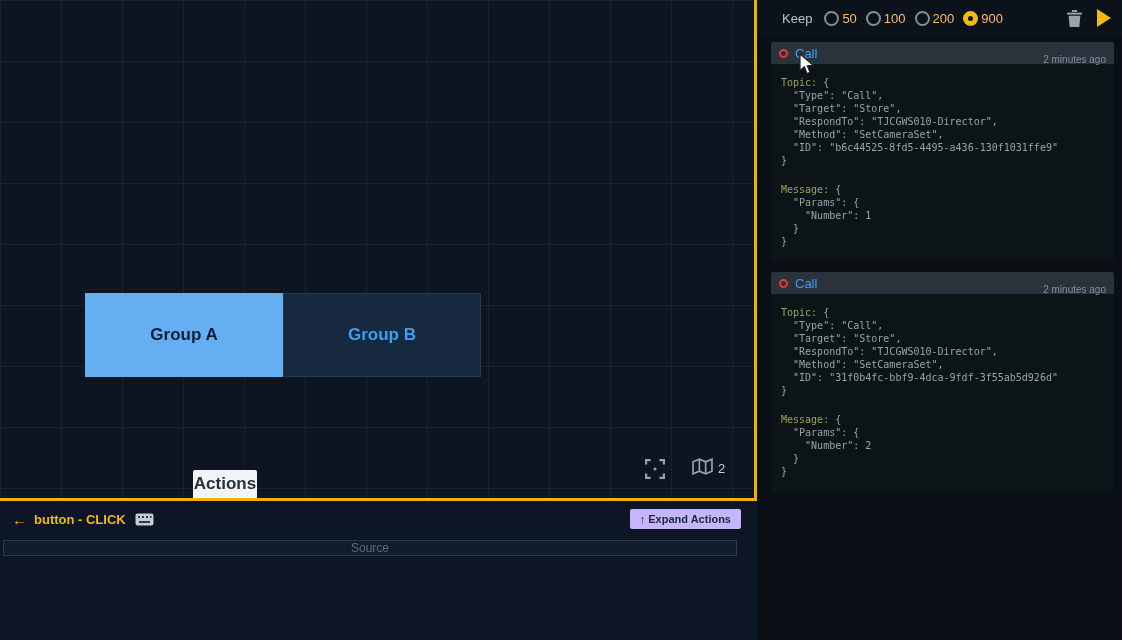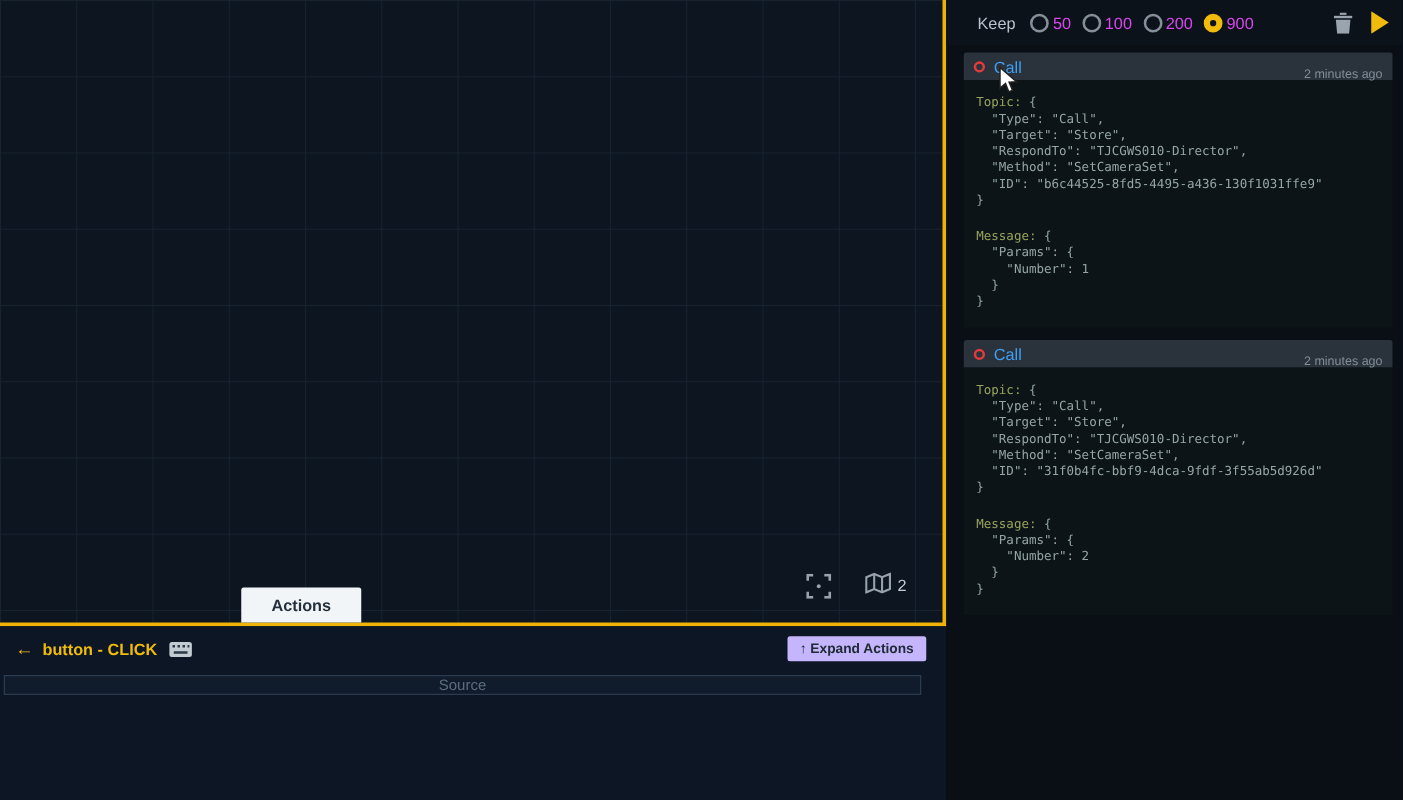--- a/index.html
+++ b/index.html
@@ -16,22 +16,22 @@
     background-size:61px 61px;
     border-right:3px solid #eeb306;
     border-bottom:3px solid #eeb306;
   }
   .group-row { position:absolute; left:85px; top:293px; display:flex; }
   .group { width:198px; height:84px; display:flex; align-items:center; justify-content:center;
            font-size:17px; font-weight:bold; }
   .group-a { background:#66aef2; color:#0e2038; }
   .group-b { background:#16293f; color:#3f9ef2; border:1px solid #243a52; }
   .actions-tab {
-    position:absolute; left:193px; top:470px; width:96px; height:28px;
-    background:#f2f5f7; color:#24303c; font-size:13px; font-weight:bold;
+    position:absolute; left:193px; top:470px; width:64px; height:28px;
+    background:#f2f5f7; color:#24303c; font-size:17px; font-weight:bold;
     display:flex; align-items:center; justify-content:center;
     border-radius:2px 2px 0 0;
   }
   .canvas-tool { position:absolute; display:flex; align-items:center; gap:5px; color:#97a2ac; }
   .tool-fit { left:645px; top:459px; }
   .tool-map { left:692px; top:458px; font-size:13px; }
   .map-count { color:#c3ccd4; font-size:13px; }
 
   
   .action-bar { position:absolute; left:0; top:501px; width:757px; height:139px; background:#0c1624; }
@@ -56,21 +56,21 @@
   
   .right-panel { position:absolute; left:757px; top:0; width:365px; height:640px; background:#0a0f15; }
   .log-toolbar {
     position:absolute; top:0; left:0; right:0; height:36px; background:#0c1219;
     display:flex; align-items:center; padding:0 10px 0 25px;
   }
   .keep-label { color:#b8c2cc; font-size:13px; margin-right:12px; }
   .radio { display:flex; align-items:center; gap:3px; margin-right:9px; cursor:pointer; }
   .radio .circle { width:15px; height:15px; border:2px solid #858f99; border-radius:50%; }
   .radio.selected .circle { border:5px solid #f0bb0b; }
-  .radio .radio-label { color:#d946ef; font-size:13px; }
+  .radio .radio-label { color:#fdba74; font-size:13px; }
   .toolbar-spacer { flex:1; }
   .icon-btn { display:inline-flex; align-items:center; justify-content:center; cursor:pointer; margin-left:14px; }
 
   .cards { position:absolute; top:42px; left:14px; right:8px; }
   .card { margin-bottom:10px; }
   .card-header {
     height:22px; background:#2a323c; display:flex; align-items:center;
     padding:0 8px; border-radius:2px 2px 0 0; cursor:pointer;
   }
   .call-dot { width:9px; height:9px; border:2px solid #e23b3b; border-radius:50%; margin-right:7px; }
@@ -84,20 +84,24 @@
   .json-block + .json-block { margin-top:16px; }
   .json-label { color:#98a35e;text-align:center; }
 
   
   .cursor { position:absolute; left:799px; top:53px; z-index:50; pointer-events:none; }
 </style>
 </head>
 <body>
 
 <div class="canvas">
+  <div class="group-row">
+    <div class="group group-a">Group A</div>
+    <div class="group group-b">Group B</div>
+  </div>
 
   <div class="actions-tab">Actions</div>
 
   <div class="canvas-tool tool-fit">
     <span>
       <svg width="20" height="20" viewBox="0 0 18 18" fill="none" stroke="#97a2ac" stroke-width="2">
         <path d="M1 5 V1 H5"></path>
           <path d="M13 1 H17 V5"></path>
           <path d="M17 13 V17 H13"></path>
           <path d="M5 17 H1 V13"></path>

